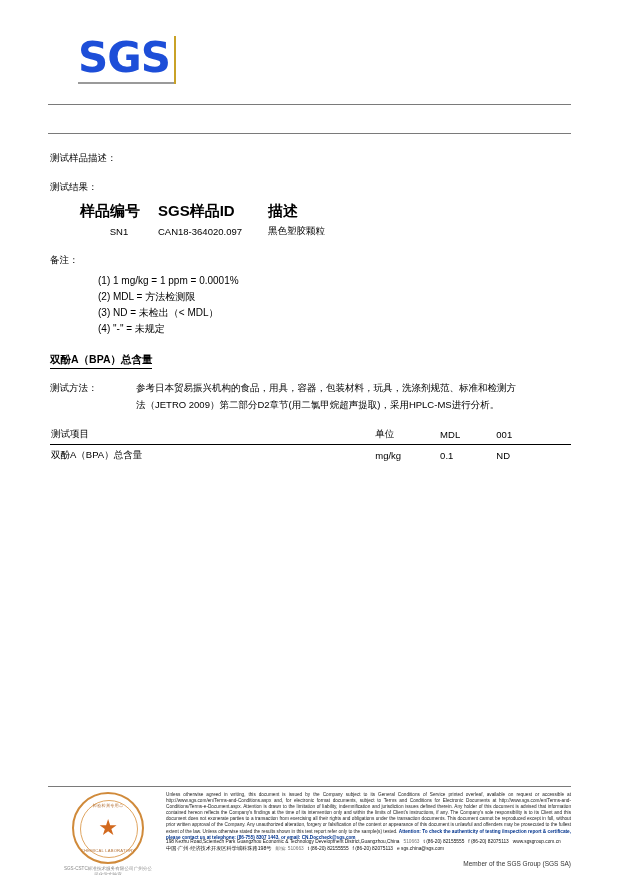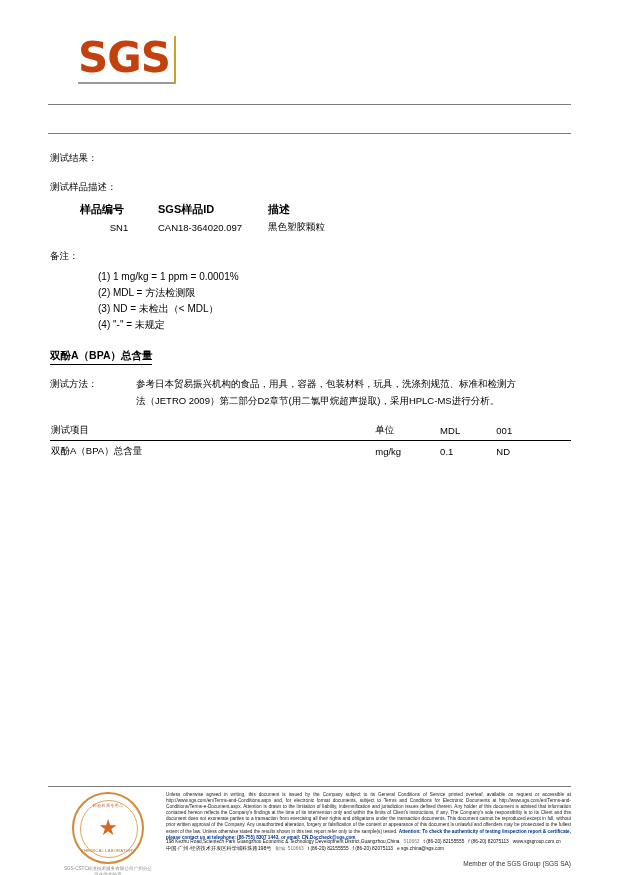--- a/index.html
+++ b/index.html
@@ -23,21 +23,21 @@
   .logo-block {
     position: absolute;
     left: 78px; top: 36px;
     width: 110px;
   }
   .sgs-logo {
     font-family: "DejaVu Sans", sans-serif;
     font-weight: bold;
     font-size: 42px;
     letter-spacing: -1px;
-    color: #c2410c;
+    color: #1d4ed8;
     line-height: 44px;
   }
   .logo-underline {
     margin-top: 2px;
     border-bottom: 2px solid #9a9a9a;
     width: 96px;
   }
   .logo-tick {
     position: absolute;
     left: 96px; top: 0px;
@@ -85,21 +85,21 @@
   .sample-table {
     margin-top: 8px;
     margin-left: 30px;
     border-collapse: collapse;
     font-size: 9.5px;
   }
   .sample-table th {
     font-weight: bold;
     text-align: left;
     padding: 0 0 3px 0;
-    font-size: 11px;
+    font-size: 15px;
   }
   .sample-table td { padding: 1px 0 0 0; }
   .col-a { width: 78px; }
   .col-b { width: 110px; }
   .col-c { width: 160px; }
   .center { text-align: center; }
   .notes div { font-size: 10px; line-height: 16px; }
   
   .section-head {
     margin-top: 16px;
@@ -224,23 +224,23 @@
     <div class="logo-tick"></div>
   </div>
 
   <div class="rule" style="top:104px;"></div>
 
 
   <div class="rule" style="top:133px;"></div>
 
   <div class="body">
 
+    <div class="line mt14">测试样品描述：</div>
+
     <div class="line mt14">测试结果：</div>
-
-    <div class="line mt14">测试样品描述：</div>
 
     <table class="sample-table">
       <thead>
         <tr>
           <th class="col-a">样品编号</th>
           <th class="col-b">SGS样品ID</th>
           <th class="col-c">描述</th>
         </tr>
       </thead>
       <tbody>

